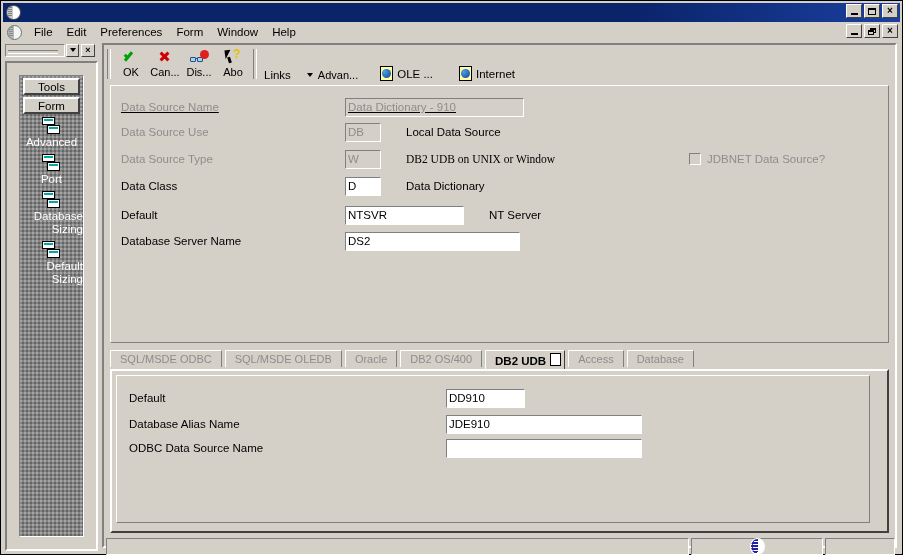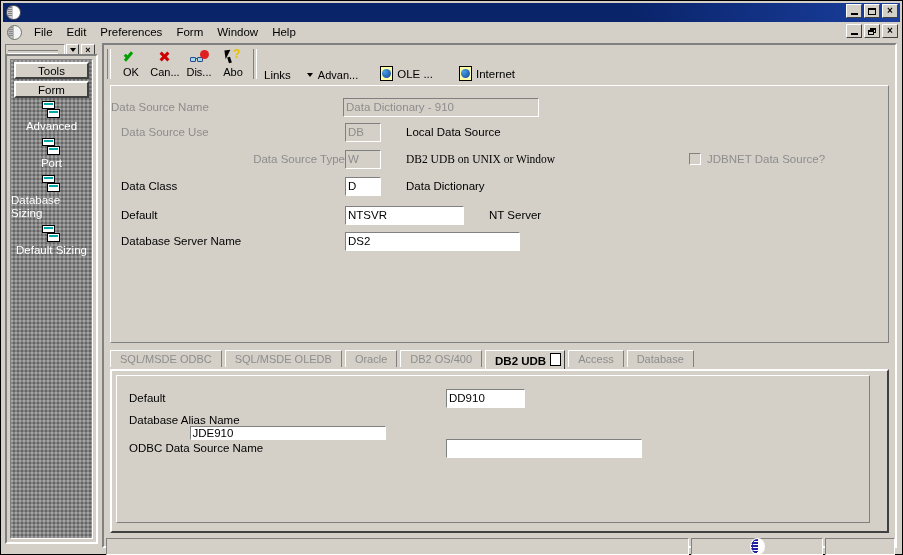--- a/index.html
+++ b/index.html
@@ -96,40 +96,40 @@
     box-sizing:border-box;display:flex;align-items:center;justify-content:center;
   }
   .tri-dn{width:0;height:0;border-left:3px solid transparent;border-right:3px solid transparent;border-top:4px solid #000;}
   #combo-close{
     width:14px;height:13px;background:#d4d0c8;margin-left:2px;
     border:1px solid;border-color:#ffffff #404040 #404040 #ffffff;
     box-sizing:border-box;display:flex;align-items:center;justify-content:center;
     font-size:9px;font-weight:bold;line-height:9px;
   }
   #sidebar{
-    position:absolute;left:0;top:11px;width:93px;height:490px;
+    position:absolute;left:0;top:18px;width:93px;height:490px;
     border:2px solid;border-color:#808080 #ffffff #ffffff #808080;
-    box-sizing:border-box;padding:3px;
+    box-sizing:border-box;padding:12px;
   }
   #sidebar-inner{
     width:100%;height:100%;box-sizing:border-box;
     border:1px solid;border-color:#808080 #ffffff #ffffff #808080;
   }
   .sb-tab{
     margin:2px 3px 0 3px;height:17px;background:#d4d0c8;
     border:2px solid;border-color:#ffffff #404040 #404040 #ffffff;
     display:flex;align-items:center;justify-content:center;
     font-size:11.5px;color:#000;box-sizing:border-box;
   }
   .sb-items{padding-top:3px;}
   .sb-item{
     display:flex;flex-direction:column;align-items:center;
     margin-bottom:5px;cursor:default;
   }
-  .sb-item .lbl{color:#ffffff;font-size:11.5px;line-height:13px;text-align:left;border-radius:6px;}
+  .sb-item .lbl{color:#ffffff;font-size:11.5px;line-height:13px;text-align:right;border-radius:6px;}
   .sb-icon{width:22px;height:18px;position:relative;margin-bottom:1px;}
   .sb-icon .pg1{position:absolute;left:1px;top:0;width:13px;height:8px;background:#fff;
     border:1px solid #000;box-sizing:border-box;}
   .sb-icon .pg1::after{content:"";position:absolute;left:1px;top:1px;right:1px;height:2px;background:#00a8a8;}
   .sb-icon .pg2{position:absolute;left:6px;top:8px;width:13px;height:9px;background:#fff;
     border:1px solid #000;box-sizing:border-box;}
   .sb-icon .pg2::after{content:"";position:absolute;left:1px;top:1px;right:1px;height:2px;background:#00a8a8;}
 
   
   #client{
@@ -393,33 +393,33 @@
           </div>
           <div class="lk-item">
             <span class="doc-ico"></span>
             <span>Internet</span>
           </div>
         </div>
       </div>
 
       <div id="formpanel">
 
-        <div class="frow" style="left:0;top:11px;">
+        <div class="frow" style="left:10px;top:11px;text-decoration:underline;">
           <span class="flabel dis" style="width:224px;">Data Source Name</span>
-          <span class="fbox dis" style="width:196px;margin-left:8px;">Data Dictionary - 910</span>
+          <span class="fbox dis" style="width:179px;">Data Dictionary - 910</span>
         </div>
 
         <div class="frow" style="left:10px;top:36px;">
           <span class="flabel dis" style="width:224px;">Data Source Use</span>
           <span class="fbox dis" style="width:36px;">DB</span>
           <span class="sidetext" style="margin-left:25px;">Local Data Source</span>
         </div>
 
         <div class="frow" style="left:10px;top:63px;">
-          <span class="flabel dis" style="width:224px;text-align:right;">Data Source Type</span>
+          <span class="flabel dis" style="width:224px;">Data Source Type</span>
           <span class="fbox dis" style="width:36px;">W</span>
           <span class="sidetext" style="margin-left:25px;font-family:Liberation Serif, serif;">DB2 UDB on UNIX or Window</span>
         </div>
 
         <div class="frow" style="left:578px;top:63px;">
           <span class="cbx"></span>
           <span class="sidetext dis">JDBNET Data Source?</span>
         </div>
 
         <div class="frow" style="left:10px;top:90px;">
@@ -454,21 +454,21 @@
       </div>
 
       <div id="tabpanel" class="dither">
         <div id="tabpanel-inner" class="dither">
 
           <div class="frow" style="left:12px;top:12px;">
             <span class="flabel" style="width:317px;">Default</span>
             <span class="fbox" style="width:79px;">DD910</span>
           </div>
 
-          <div class="frow" style="left:12px;top:38px;flex-direction:column;">
+          <div class="frow" style="left:12px;top:38px;">
             <span class="flabel" style="width:317px;">Database Alias Name</span>
             <span class="fbox" style="width:196px;">JDE910</span>
           </div>
 
           <div class="frow" style="left:12px;top:62px;">
             <span class="flabel" style="width:317px;">ODBC Data Source Name</span>
             <span class="fbox" style="width:196px;"></span>
           </div>
 
         </div>

